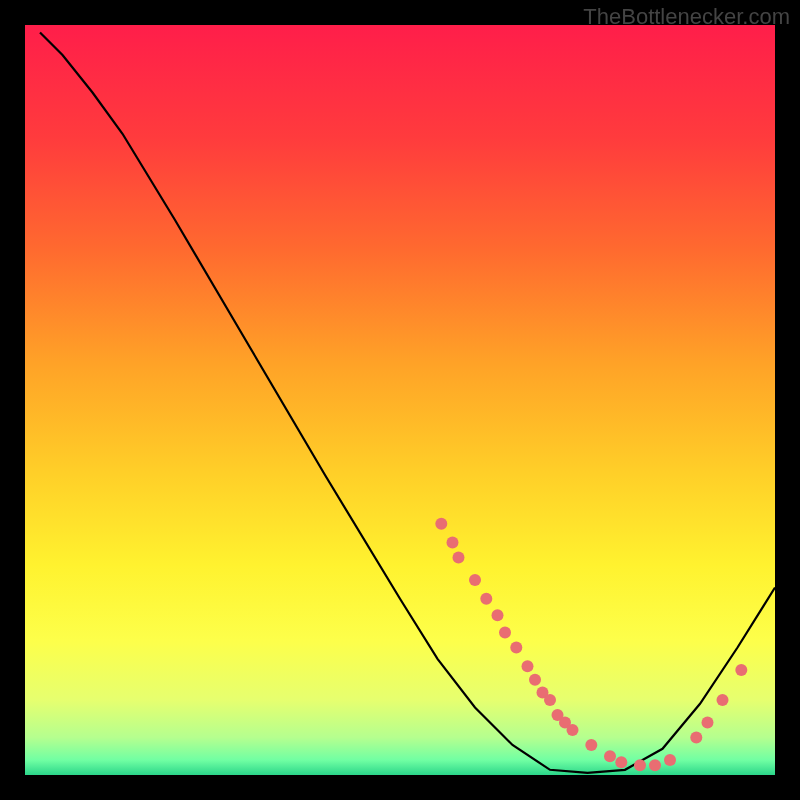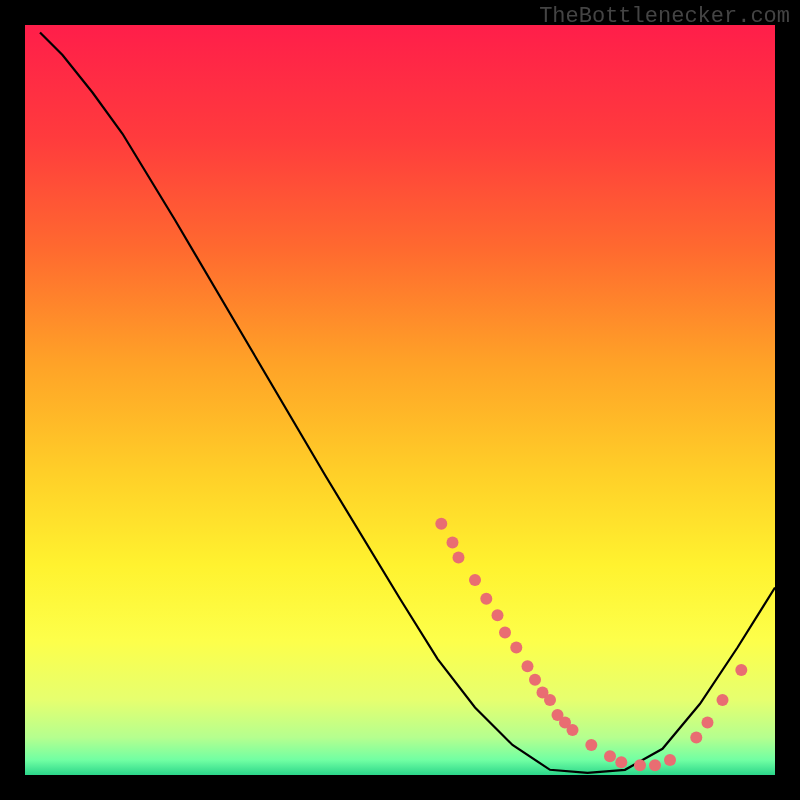--- a/index.html
+++ b/index.html
@@ -1,17 +1,17 @@
 <!DOCTYPE html>
 <html><head>
 <meta charset="utf-8">
 <style>
   * { margin: 0; padding: 0; box-sizing: border-box; }
   body { background: #000; width: 800px; height: 800px; overflow: hidden; font-family: Arial, sans-serif; }
-  .container { position: relative; width: 800px; height: 800px; background: #000; font-family: Liberation Mono, monospace; }
+  .container { position: relative; width: 800px; height: 800px; background: #000; }
   .watermark { position: absolute; top: 4px; right: 10px; color: #444; font-size: 22px; font-weight: 500; z-index: 10; }
   .plot-area { position: absolute; top: 25px; left: 25px; width: 750px; height: 750px; }
   .gradient-bg { position: absolute; top: 0; left: 0; width: 750px; height: 750px; }
   .curve-layer { position: absolute; top: 0; left: 0; width: 750px; height: 750px; }
 </style>
 </head>
 <body>
 
 <div class="container">
   <div class="watermark">TheBottlenecker.com</div>

